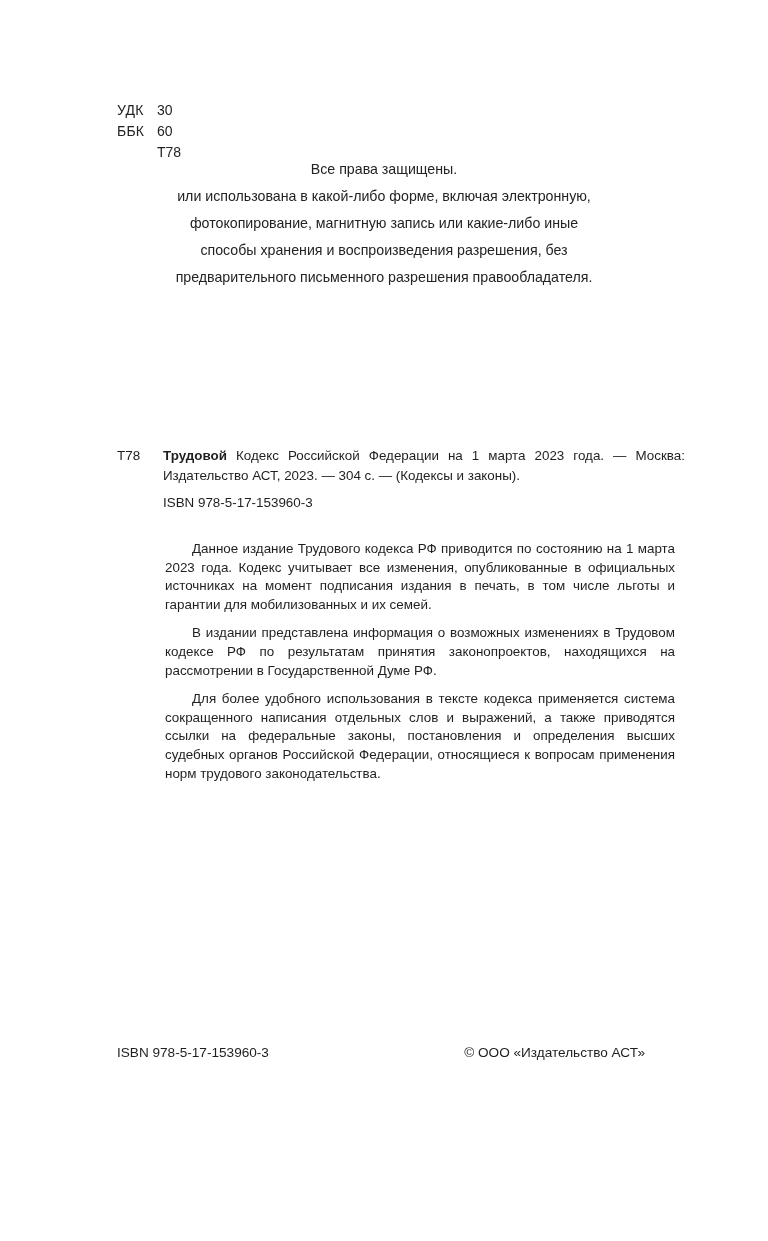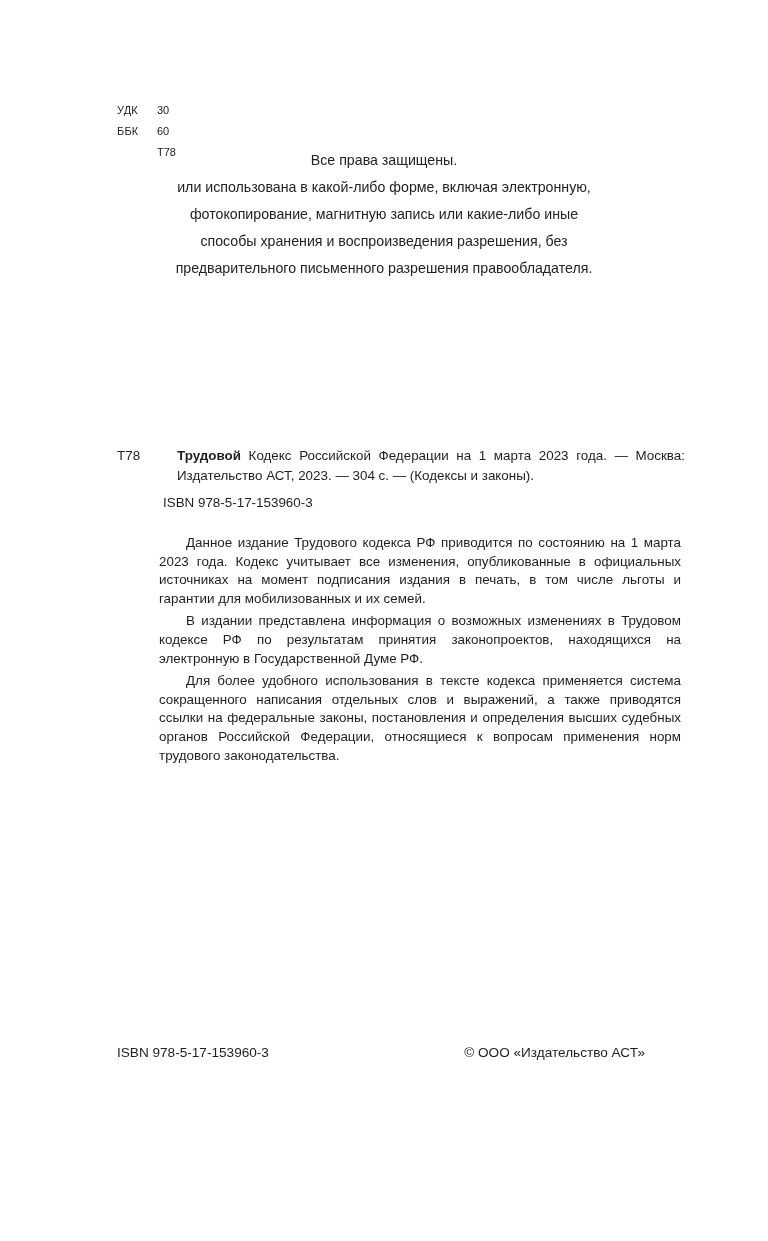--- a/index.html
+++ b/index.html
@@ -20,41 +20,41 @@
     position: absolute;
     inset: 0;
     background: #ffffff;
   }
 
   
   .class-block {
     position: absolute;
     left: 117px;
     top: 100px;
-    font-size: 11px;
+    font-size: 14px;
     line-height: 21px;
     color: #232323;
   }
   .class-row {
     display: flex;
   }
   .class-label {
     width: 40px;
     flex: 0 0 40px;
     letter-spacing: 0.2px;
   }
   .class-value {
     flex: 0 0 auto;
   }
 
   
   .rights {
     position: absolute;
     left: 84px;
-    top: 147px;
+    top: 156px;
     width: 600px;
     text-align: center;
     font-size: 14.2px;
     line-height: 27px;
     color: #232323;
   }
   .rights div {
     white-space: nowrap;
   }
 
@@ -69,21 +69,21 @@
     color: #1f1f1f;
   }
   .biblio-sigla {
     position: absolute;
     left: 0;
     top: 0;
     width: 46px;
     font-size: 13.4px;
   }
   .biblio-body {
-    margin-left: 60px;
+    margin-left: 46px;
     text-align: justify;
     text-justify: inter-word;
   }
   .biblio-title {
     font-weight: bold;
   }
   .biblio-isbn {
     margin-left: 46px;
     margin-top: 8px;
   }
@@ -94,21 +94,21 @@
     left: 155px;
     top: 530px;
     width: 530px;
     font-size: 13.4px;
     line-height: 18.6px;
     color: #1f1f1f;
     text-align: justify;
     text-justify: inter-word;
   }
   .annotation p {
-    margin: 4px;
+    margin: 10px;
     text-indent: 27px;
     hyphens: manual;
   }
 
   
   .footer {
     position: absolute;
     left: 117px;
     top: 1045px;
     width: 528px;
@@ -151,21 +151,21 @@
   </div>
 
   <div class="biblio">
     <span class="biblio-sigla">Т78</span>
     <div class="biblio-body first-line"><span class="biblio-title">Трудовой</span><span> Кодекс Российской Федерации на 1 марта 2023 года. — Москва: Издательство АСТ, 2023. — 304 с. — (Кодексы и законы).</span></div>
     <div class="biblio-isbn">ISBN 978-5-17-153960-3</div>
   </div>
 
   <div class="annotation">
     <p>Данное издание Трудового кодекса РФ приводится по состоянию на 1 марта 2023 года. Кодекс учитывает все изменения, опубликованные в официальных источниках на момент подписания издания в печать, в том числе льготы и гарантии для мобилизованных и их семей.</p>
-    <p>В издании представлена информация о возможных изменениях в Трудовом кодексе РФ по результатам принятия законопроектов, находящихся на электронную в Государственной Думе РФ.</p>
+    <p>В издании представлена информация о возможных изменениях в Трудовом кодексе РФ по результатам принятия законопроектов, находящихся на рассмотрении в Государственной Думе РФ.</p>
     <p>Для более удобного использования в тексте кодекса применяется система сокращенного написания отдельных слов и выражений, а также приводятся ссылки на федеральные законы, постановления и определения высших судебных органов Российской Федерации, относящиеся к вопросам применения норм трудового законодательства.</p>
   </div>
 
   <div class="footer">
     <span class="footer-left">ISBN 978-5-17-153960-3</span>
     <span class="footer-right">© ООО «Издательство АСТ»</span>
   </div>
 
 </div>
 

